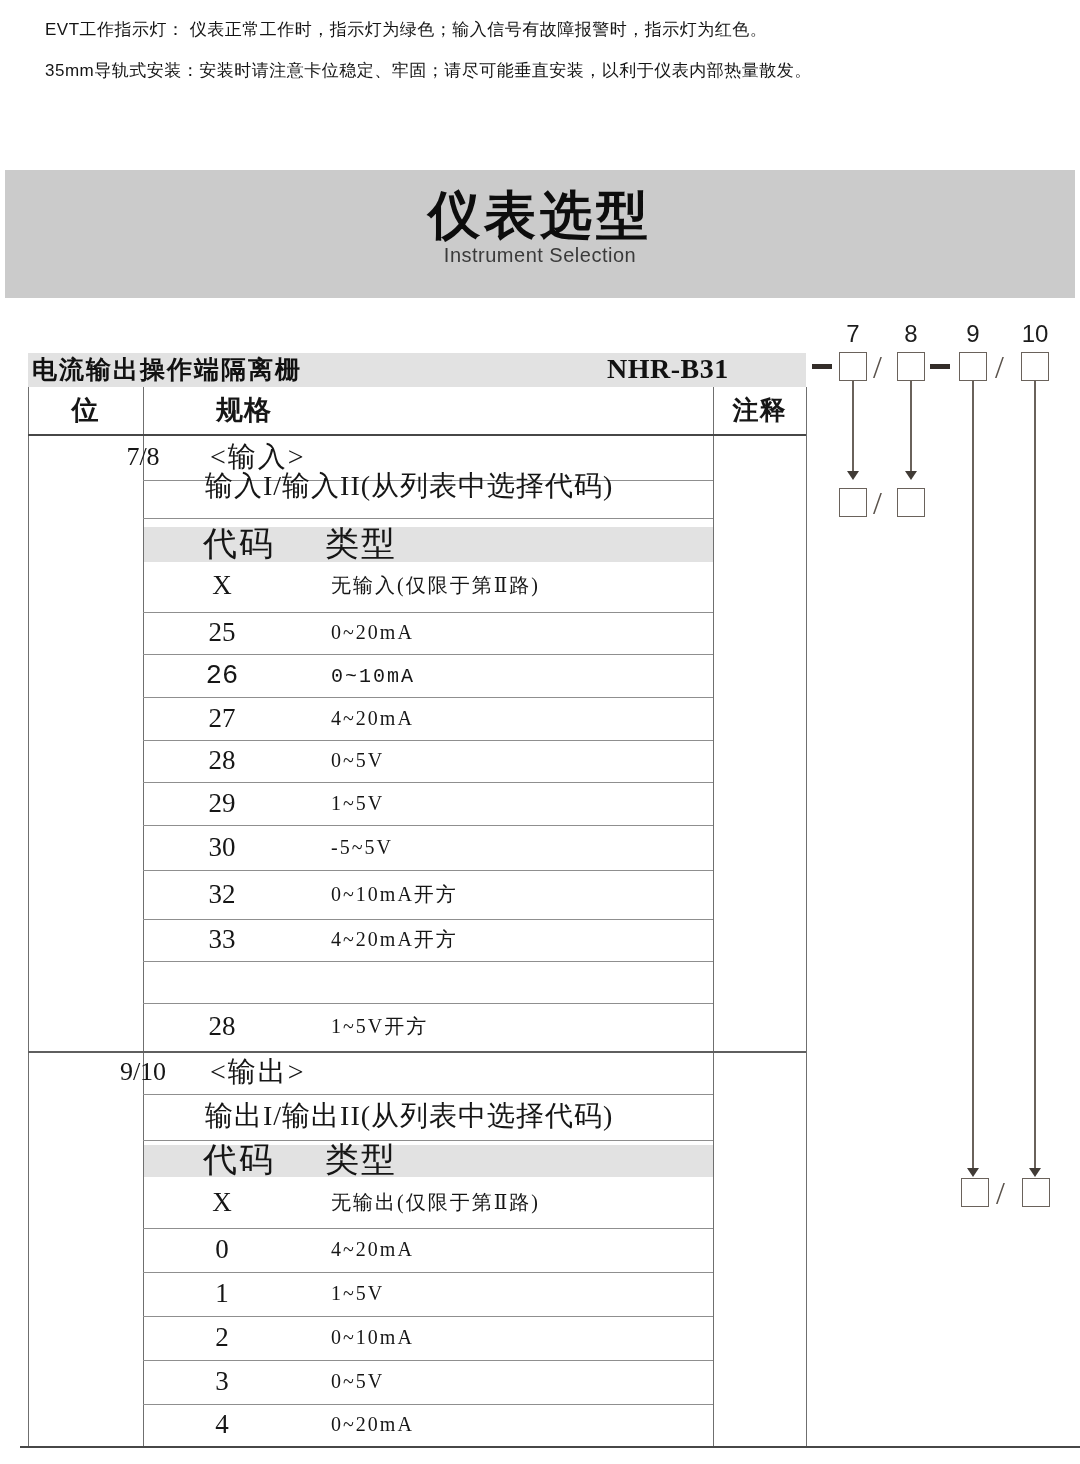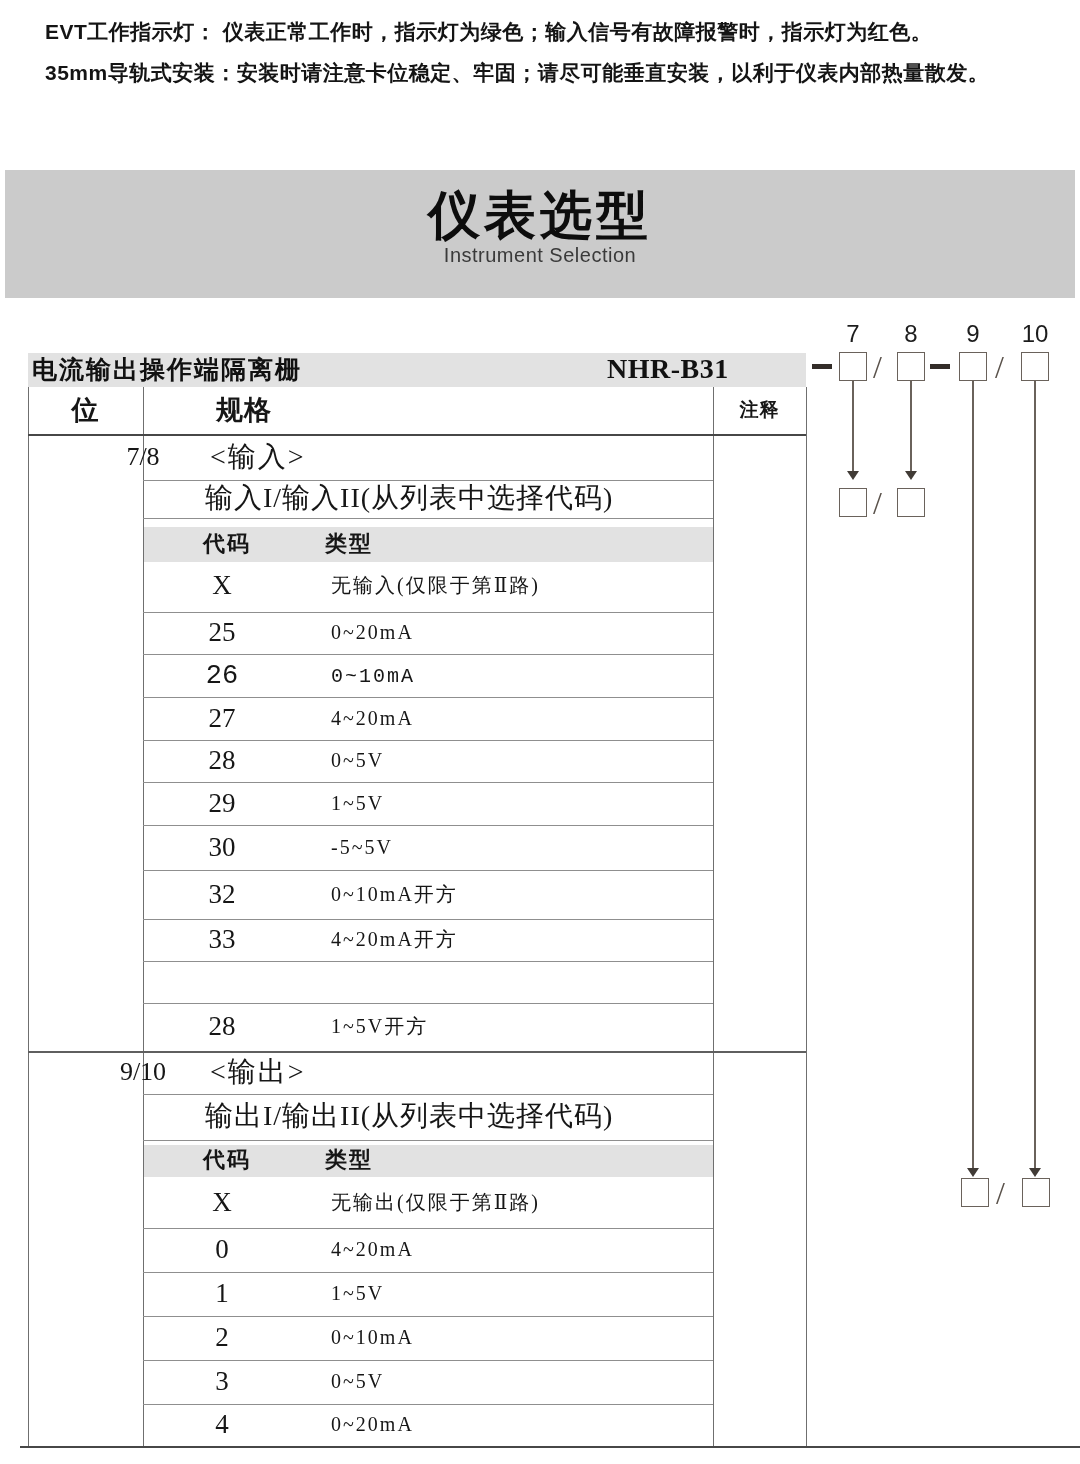--- a/index.html
+++ b/index.html
@@ -1,20 +1,20 @@
 <!DOCTYPE html>
 <html><head>
 <meta charset="utf-8">
 <style>
   html,body{margin:0;padding:0;background:#ffffff;}
   .page{position:relative;width:1080px;height:1464px;background:#ffffff;overflow:hidden;
         font-family:"Liberation Serif","DejaVu Serif",serif;color:#161616;}
   
   .intro-line{position:absolute;left:45px;font-family:"Liberation Sans","DejaVu Sans",sans-serif;
-        font-weight:bold;font-size:21px;color:#141414;letter-spacing:0.5px;white-space:nowrap;text-align:center;}
+        font-weight:normal;font-size:17px;color:#141414;letter-spacing:0.5px;white-space:nowrap;text-align:center;}
   
   .banner{position:absolute;left:5px;top:170px;width:1070px;height:128px;background:#cbcbcb;text-align:center;}
   .banner-title{margin-top:16px;font-family:"Liberation Sans","DejaVu Sans",sans-serif;
         font-weight:900;font-size:52px;letter-spacing:4px;color:#0d0d0d;line-height:58px;}
   .banner-sub{font-family:"Liberation Sans","DejaVu Sans",sans-serif;font-size:20px;color:#3a3a3a;
         letter-spacing:0.5px;line-height:22px;}
   
   .titlebar{position:absolute;left:28px;top:353px;width:778px;height:34px;background:#e2e2e2;}
   .product-name{position:absolute;left:4px;top:50%;transform:translateY(-52%);
         font-weight:bold;font-size:25px;letter-spacing:2px;color:#111;white-space:nowrap;}
@@ -31,22 +31,22 @@
   .cellrow{position:absolute;}
   .cellrow .vc{position:absolute;top:50%;transform:translateY(-52%);white-space:nowrap;}
   .pos-cell{left:28px;width:115px;text-align:center;font-size:26px;}
   .pos-cell .vc{width:100%;}
   .spec-head{left:143px;width:570px;font-size:28px;letter-spacing:2px;}
   .spec-head .vc{left:67px;}
   .spec-desc{left:143px;width:570px;font-size:28px;letter-spacing:1px;}
   .spec-desc .vc{left:62px;}
   
   .codebar{position:absolute;left:144px;width:569px;background:#e2e2e2;}
-  .codebar .lbl{position:absolute;top:50%;transform:translateY(-52%);font-weight:bold;
-        font-size:22px;letter-spacing:2px;}
+  .codebar .lbl{position:absolute;top:50%;transform:translateY(-52%);font-weight:normal;
+        font-size:34px;letter-spacing:2px;}
   .codebar .lbl.code{left:59px;}
   .codebar .lbl.type{left:181px;}
   
   .trow{position:absolute;left:143px;width:570px;}
   .trow .code{position:absolute;left:55px;width:48px;text-align:center;top:50%;
         transform:translateY(-52%);font-size:27px;}
   .trow .type{position:absolute;left:188px;top:50%;transform:translateY(-52%);
         font-size:20px;letter-spacing:2px;white-space:nowrap;}
   
   .digit{position:absolute;top:320px;width:30px;text-align:center;
@@ -80,33 +80,33 @@
   <div class="vline" style="left:143px;top:387px;height:1059px;"></div>
   <div class="vline" style="left:713px;top:387px;height:1059px;"></div>
   <div class="vline" style="left:806px;top:387px;height:1059px;"></div>
 
   <div class="th" style="left:28px;width:115px;text-align:center;">
       <span>位</span>
     </div>
   <div class="th" style="left:216px;width:200px;">
       <span>规格</span>
     </div>
-  <div class="th" style="left:713px;width:93px;text-align:center;font-size:19px;">
+  <div class="th" style="left:713px;width:93px;text-align:center;font-size:26px;">
       <span>注释</span>
     </div>
   <div class="hline dark" style="left:28px;top:434px;width:778px;"></div>
 
   <div class="cellrow pos-cell" style="top:436px;height:44px;">
       <span class="vc">7/8</span>
     </div>
   <div class="cellrow spec-head" style="top:436px;height:44px;">
       <span class="vc">&lt;输入&gt;</span>
     </div>
   <div class="hline" style="left:143px;top:480px;width:570px;"></div>
-  <div class="cellrow spec-desc" style="top:480px;height:38px;padding-left:42px;">
+  <div class="cellrow spec-desc" style="top:468px;height:38px;padding-left:42px;">
       <span class="vc">输入I/输入II(从列表中选择代码)</span>
     </div>
   <div class="hline" style="left:143px;top:518px;width:570px;"></div>
 
   <div class="codebar" style="top:527px;height:35px;">
     <span class="lbl code">代码</span>
     <span class="lbl type">类型</span>
   </div>
 
   <div class="trow" style="top:560px;height:52px;">

